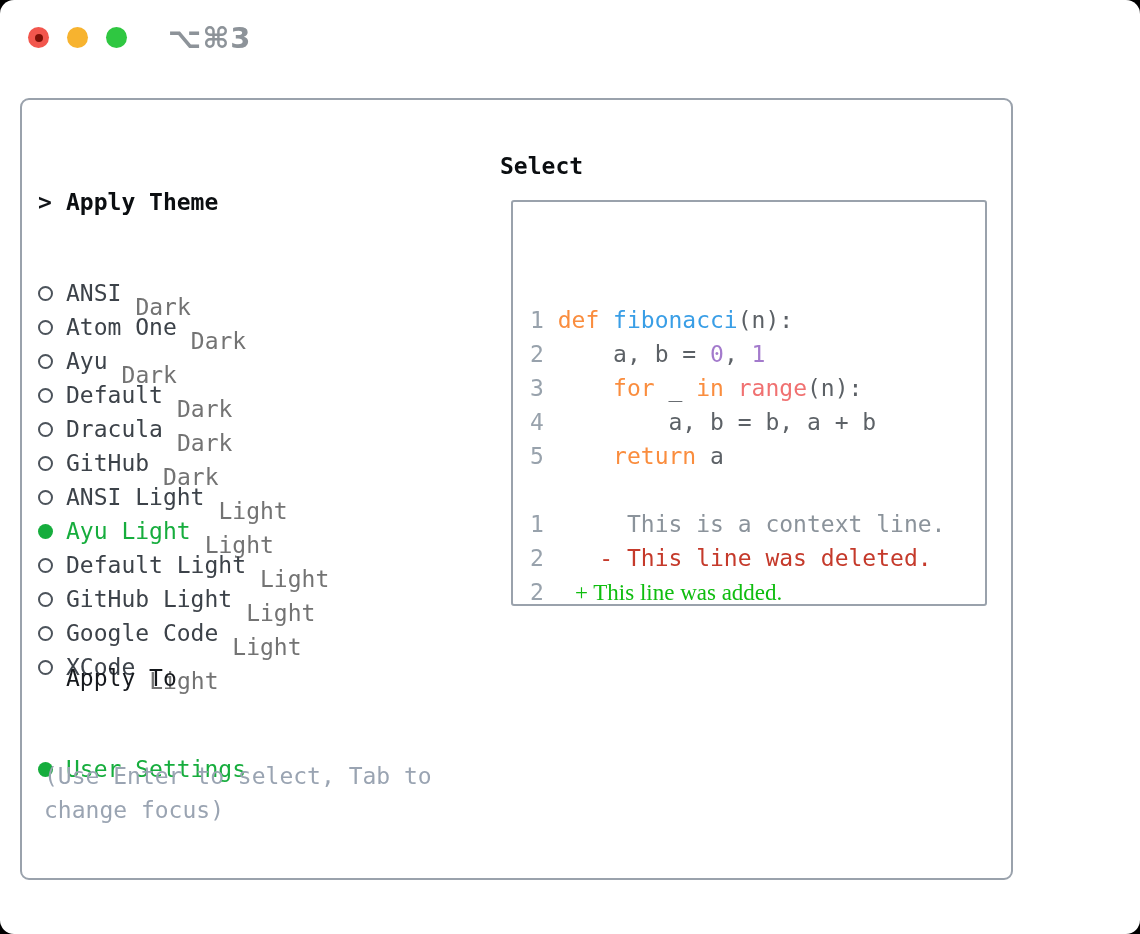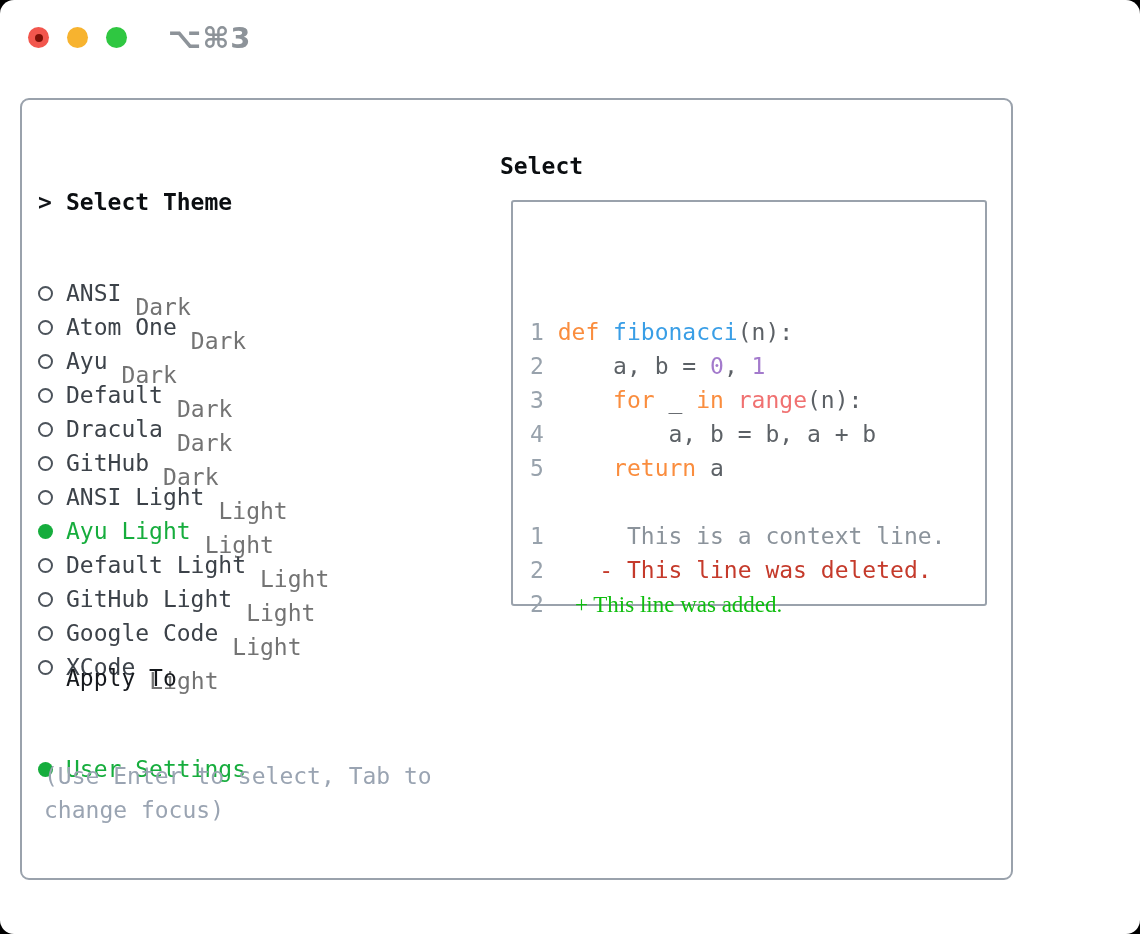--- a/index.html
+++ b/index.html
@@ -55,21 +55,21 @@
   }
   
   .preview-heading{
     position:absolute;left:500px;top:149px;height:34px;line-height:34px;
     font-size:23px;font-weight:bold;color:#0b0e11;
   }
   .preview-box{
     position:absolute;left:511px;top:200px;width:476px;height:406px;
     border:2px solid #9aa2ac;border-radius:3px;background:#fff;
   }
-  .code{position:absolute;left:17px;top:56px;white-space:pre;}
+  .code{position:absolute;left:17px;top:44px;white-space:pre;}
   .cline{height:34px;line-height:34px;font-size:23px;}
   .seg.num{color:var(--c-line_number,#98a2ac);}
   .seg.fg{color:var(--c-syntax_foreground,#5c6166);}
   .seg.kw{color:var(--c-syntax_keyword,#fa8d3e);}
   .seg.fn{color:var(--c-syntax_function,#399ee6);}
   .seg.const{color:var(--c-syntax_constant,#a37acc);}
   .seg.special{color:var(--c-syntax_special,#f07171);text-align:right;}
   .seg.ctx{color:var(--c-context_line,#8b939b);}
   .seg.del{color:var(--c-diff_deleted,#c53a2b);}
   .seg.add{color:var(--c-diff_added,#0fbd0f);font-family:Liberation Serif, serif;}
@@ -86,21 +86,21 @@
     <span class="shortcut">⌥⌘3</span>
   </div>
 
   <div class="mainbox"></div>
 
   <div class="rows theme-list">
     <div class="row heading">
       <span class="marker">
         <span class="cursor-glyph">&gt;</span>
       </span>
-      <span class="name">Select Theme</span>
+      <span class="name">Apply Theme</span>
     </div>
     
   <div class="row"><span class="marker"><span class="radio"></span></span><span class="name">ANSI</span><span class="variant">Dark</span></div><div class="row"><span class="marker"><span class="radio"></span></span><span class="name">Atom One</span><span class="variant">Dark</span></div><div class="row"><span class="marker"><span class="radio"></span></span><span class="name">Ayu</span><span class="variant">Dark</span></div><div class="row"><span class="marker"><span class="radio"></span></span><span class="name">Default</span><span class="variant">Dark</span></div><div class="row"><span class="marker"><span class="radio"></span></span><span class="name">Dracula</span><span class="variant">Dark</span></div><div class="row"><span class="marker"><span class="radio"></span></span><span class="name">GitHub</span><span class="variant">Dark</span></div><div class="row"><span class="marker"><span class="radio"></span></span><span class="name">ANSI Light</span><span class="variant">Light</span></div><div class="row selected"><span class="marker"><span class="radio on"></span></span><span class="name">Ayu Light</span><span class="variant">Light</span></div><div class="row"><span class="marker"><span class="radio"></span></span><span class="name">Default Light</span><span class="variant">Light</span></div><div class="row"><span class="marker"><span class="radio"></span></span><span class="name">GitHub Light</span><span class="variant">Light</span></div><div class="row"><span class="marker"><span class="radio"></span></span><span class="name">Google Code</span><span class="variant">Light</span></div><div class="row"><span class="marker"><span class="radio"></span></span><span class="name">XCode</span><span class="variant">Light</span></div></div>
 
   <div class="rows apply-section">
     <div class="row subheading">
       <span class="marker"></span>
       <span class="name">Apply To</span>
     </div>
     

